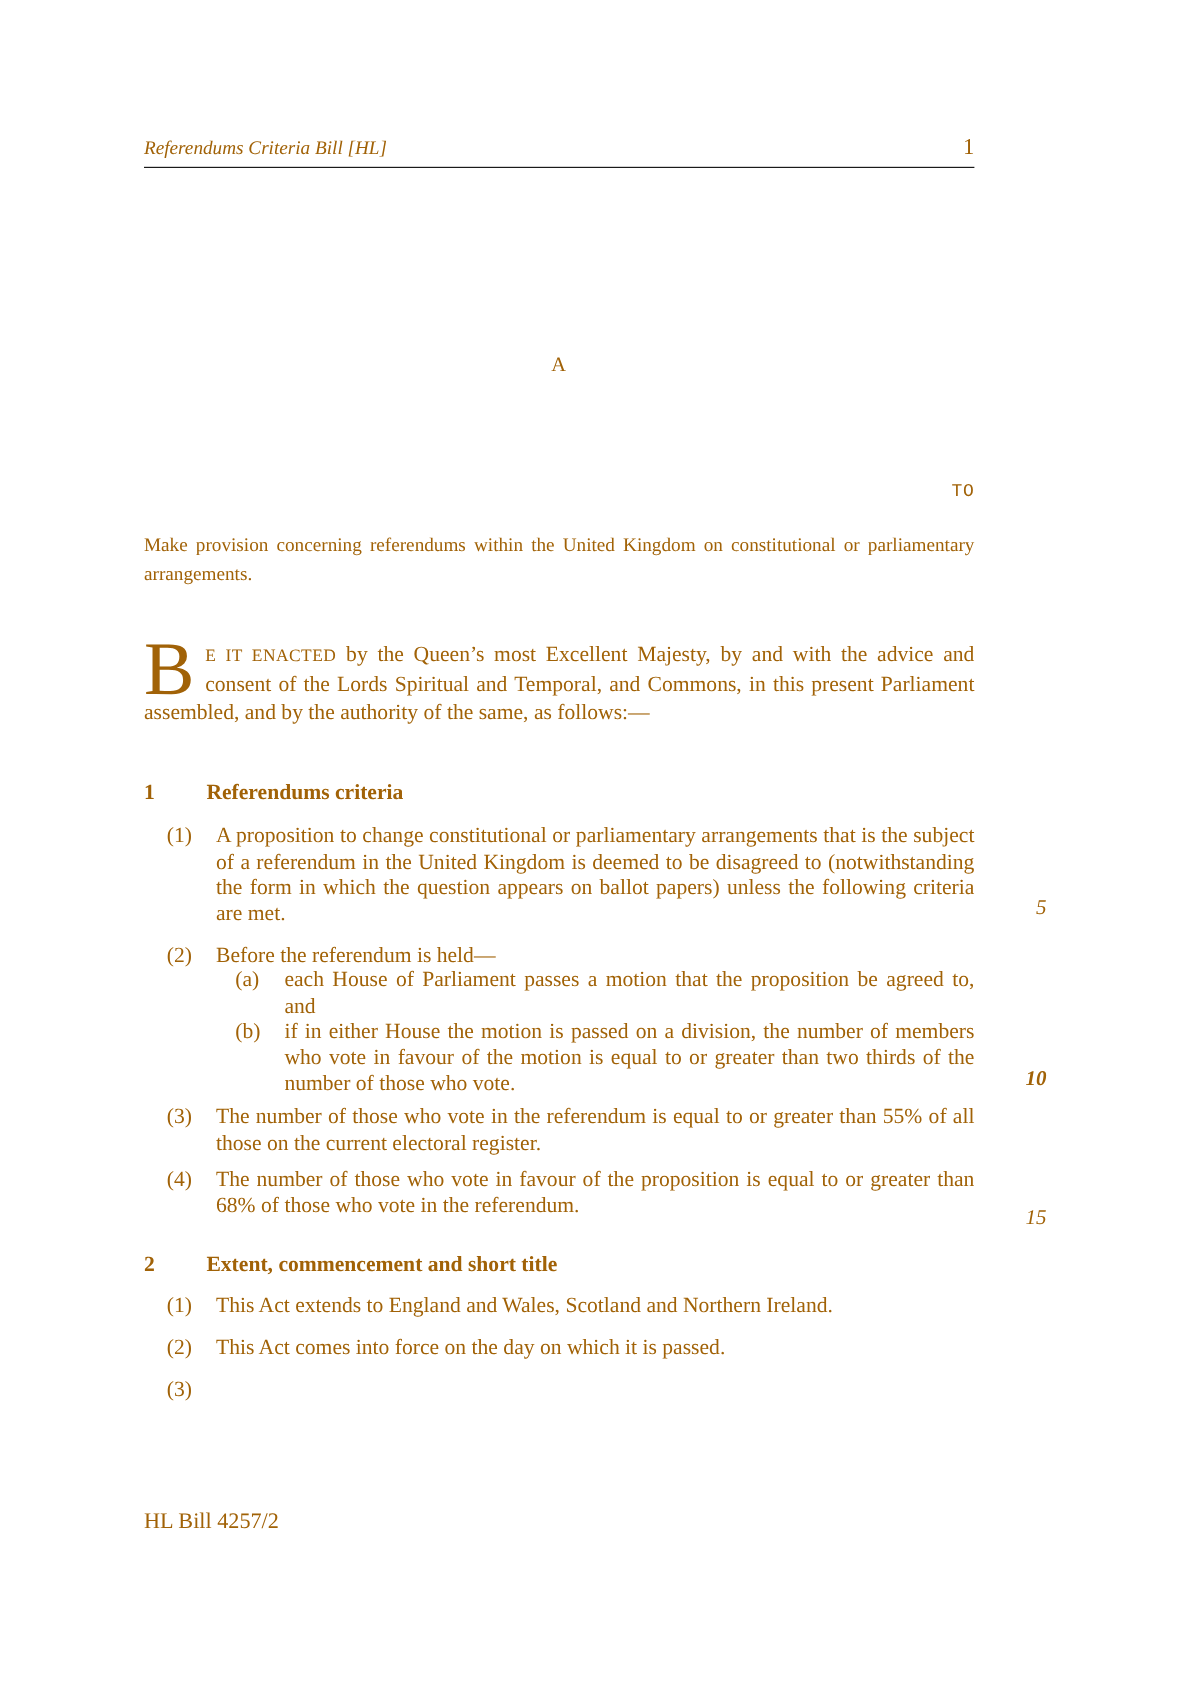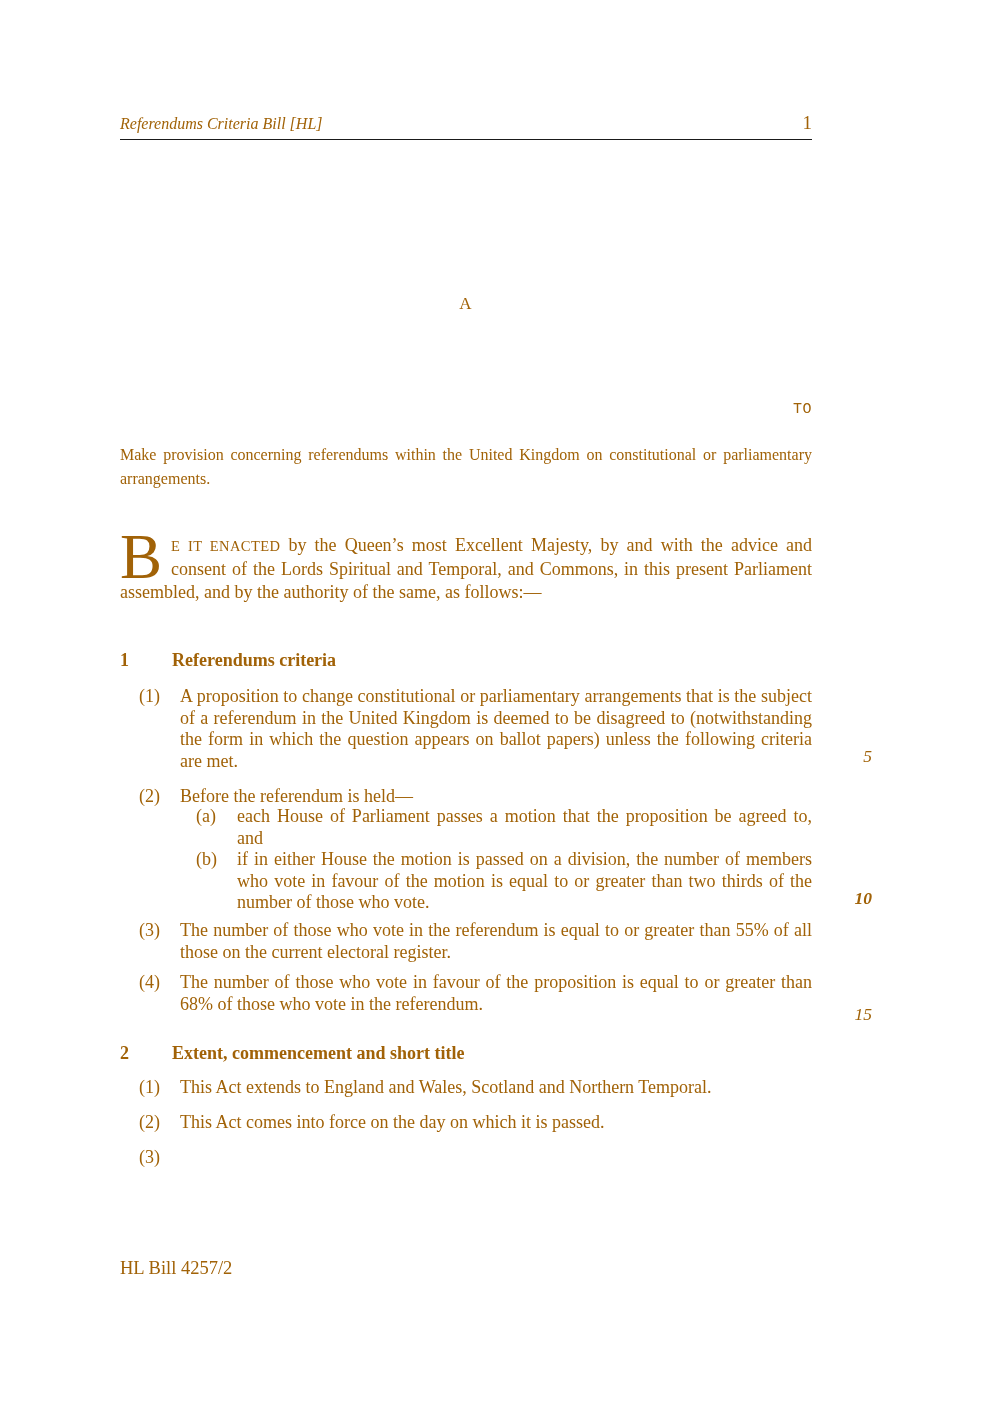--- a/index.html
+++ b/index.html
@@ -161,21 +161,21 @@
     <span>The number of those who vote in favour of the proposition is equal to or greater than 68% of those who vote in the referendum.</span>
   </div>
 
   <div class="section-heading sec2-heading">
     <span class="sec-num">2</span>
     <span>Extent, commencement and short title</span>
   </div>
 
   <div class="subsection s2-ss1">
     <span class="ss-num">(1)</span>
-    <span>This Act extends to England and Wales, Scotland and Northern Temporal.</span>
+    <span>This Act extends to England and Wales, Scotland and Northern Ireland.</span>
   </div>
 
   <div class="subsection s2-ss2">
     <span class="ss-num">(2)</span>
     <span>This Act comes into force on the day on which it is passed.</span>
   </div>
 
   <div class="subsection s2-ss3">
     <span class="ss-num">(3)</span>
   </div>

